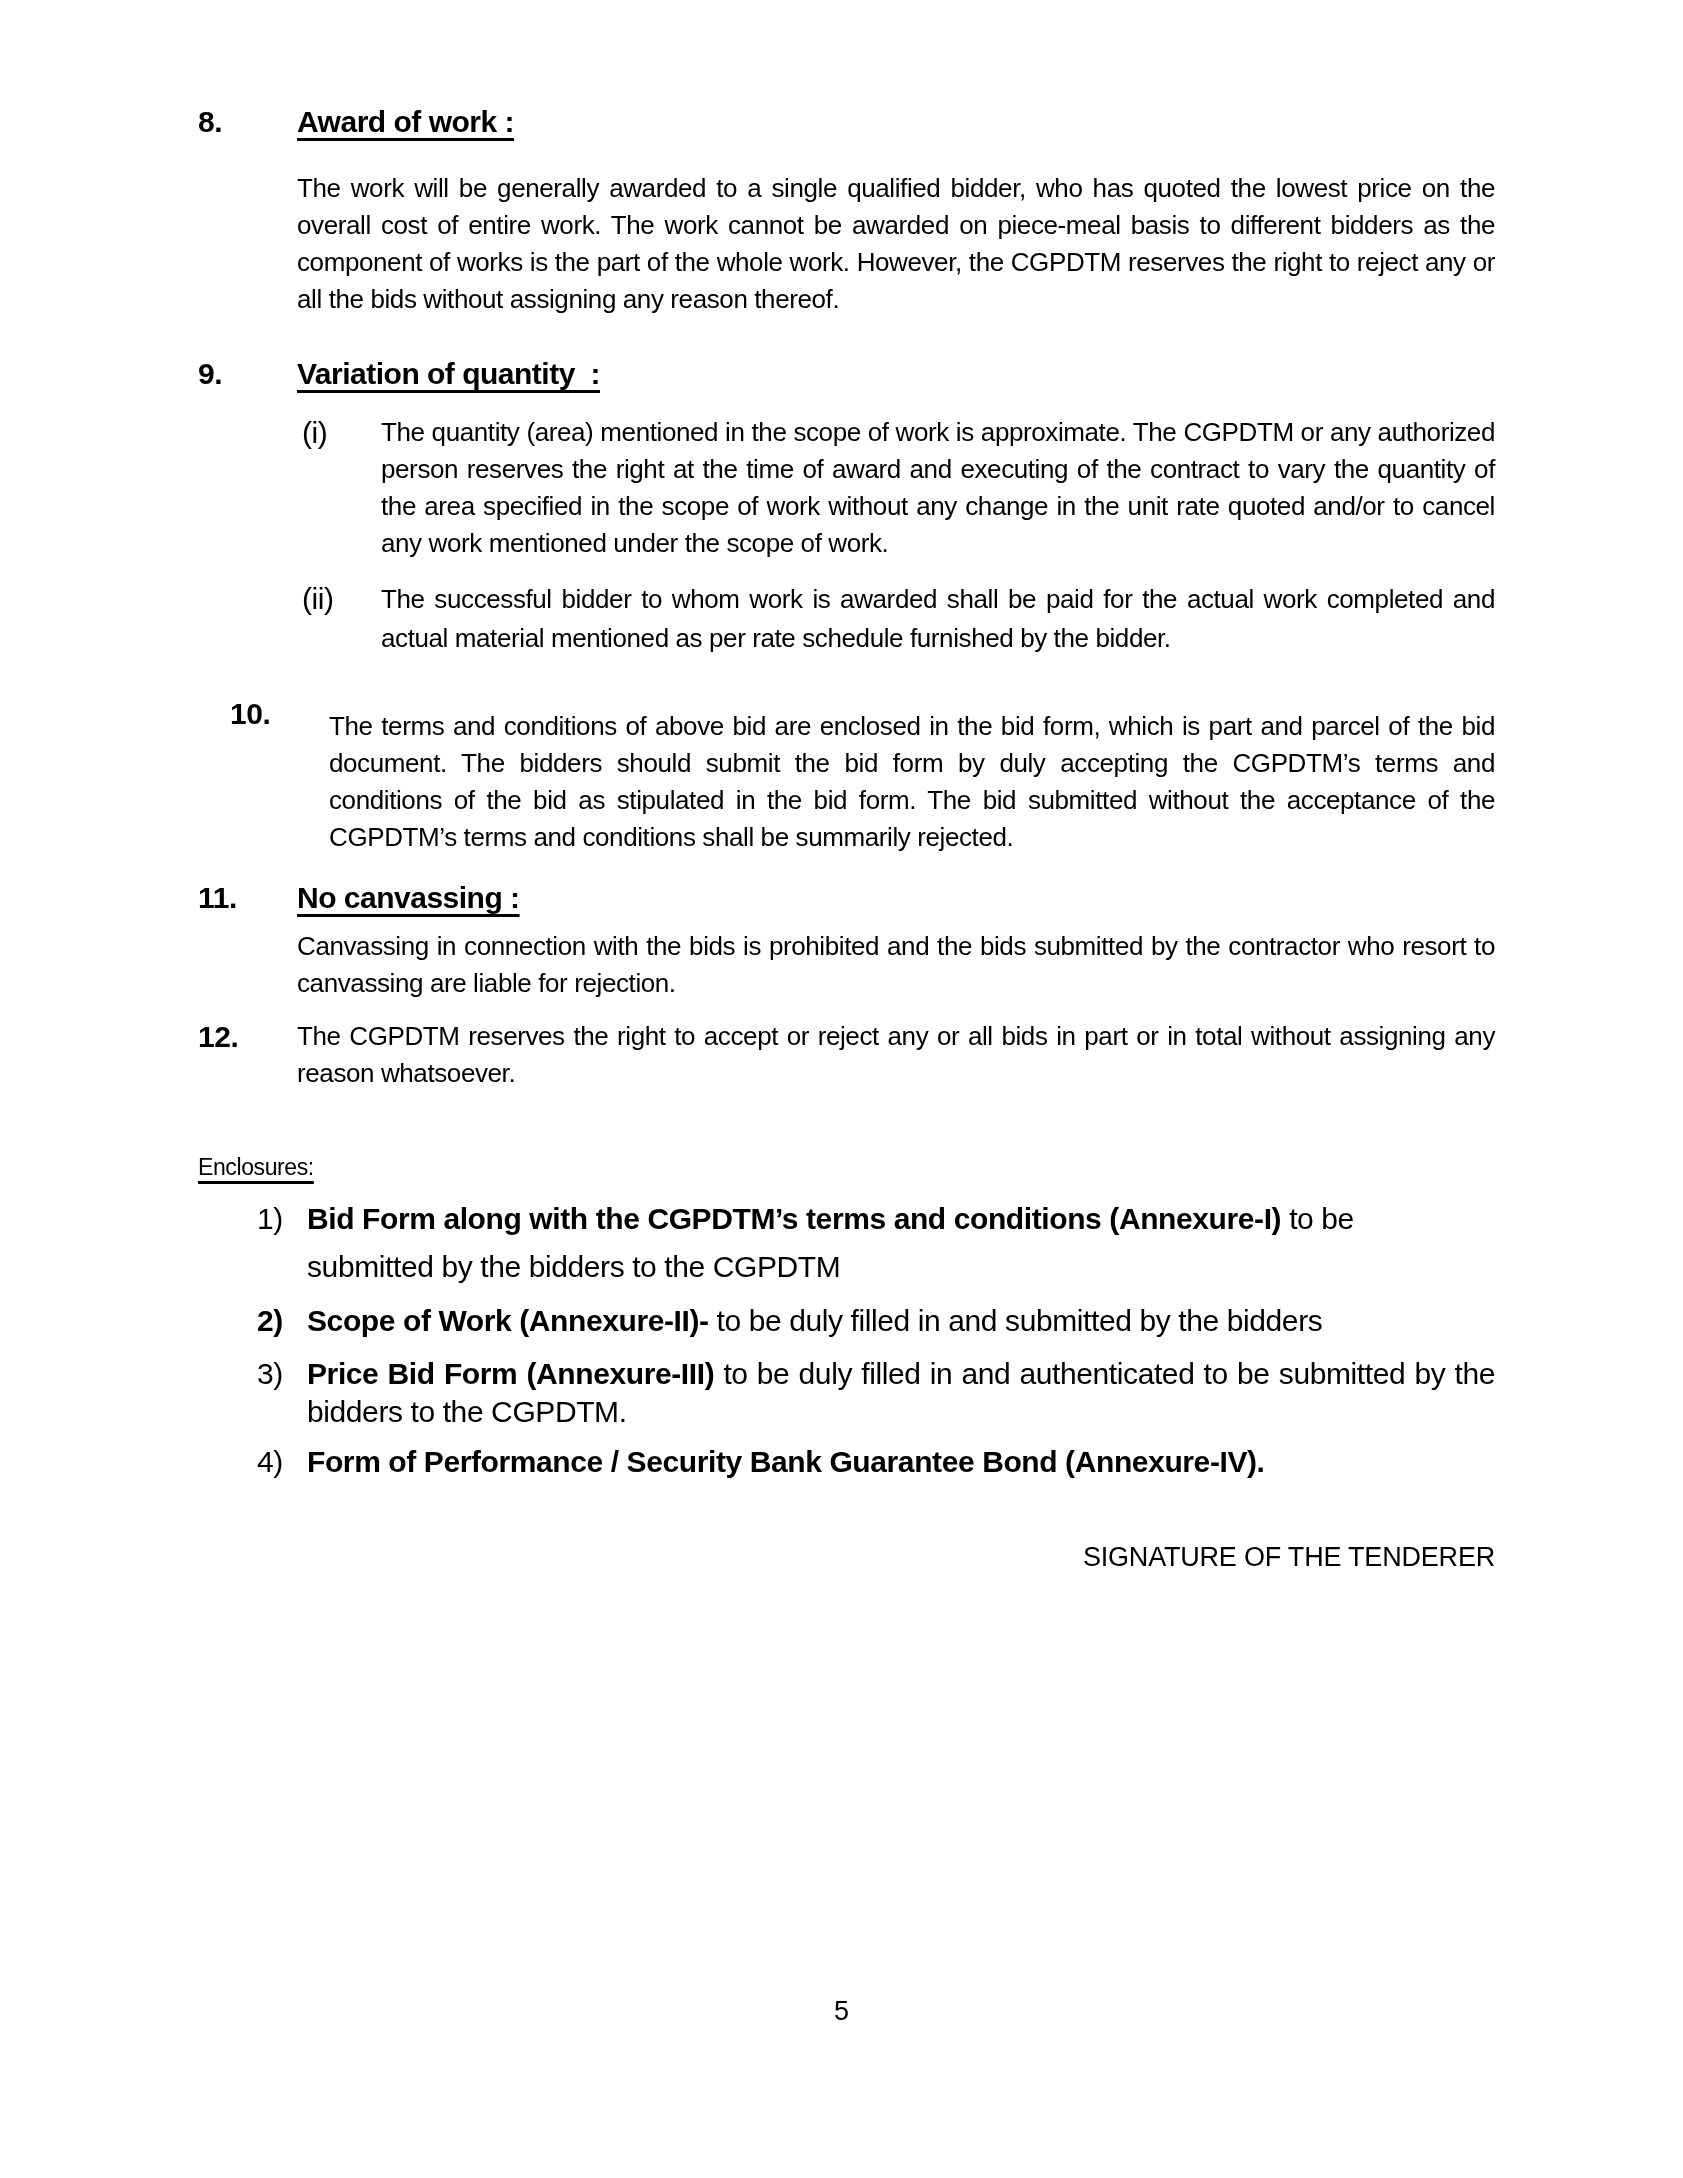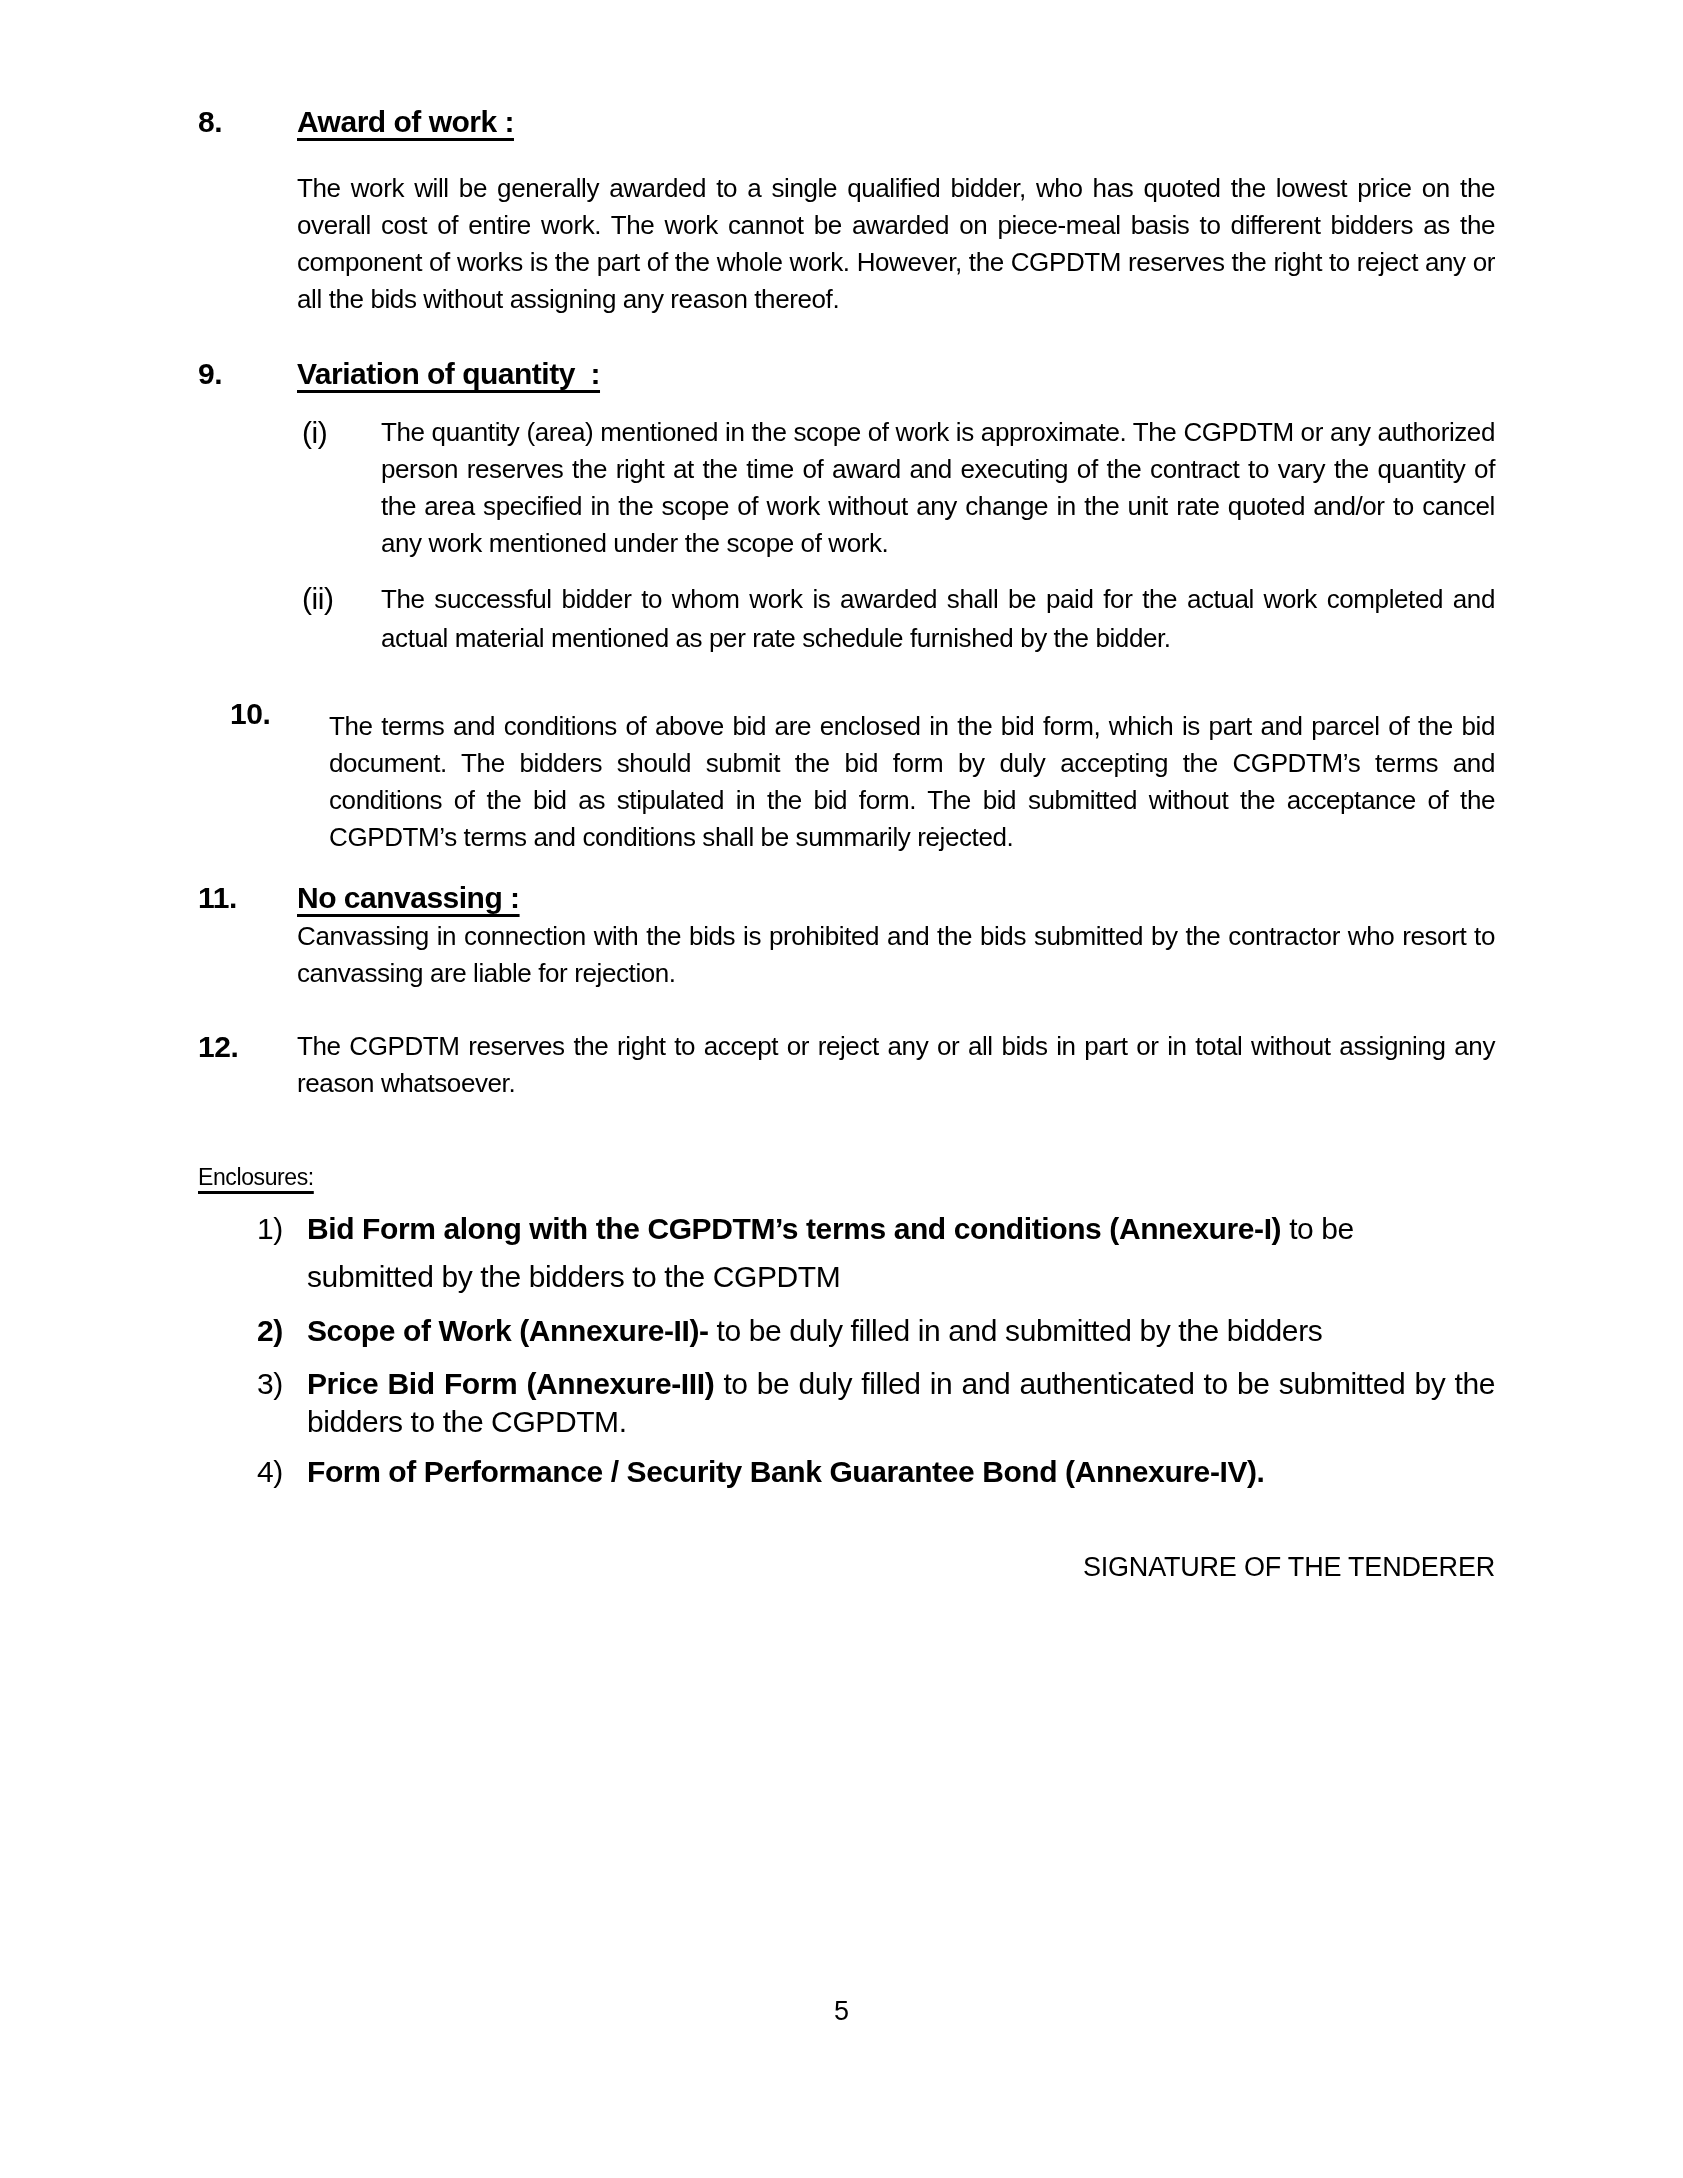--- a/index.html
+++ b/index.html
@@ -65,22 +65,22 @@
 
   
   #p8      { margin-top: 28px; }
   #s9      { margin-top: 36px; }
   #sub-i   { margin-top: 20px; }
   #sub-ii  { margin-top: 18px; }
   #sub-ii .para { line-height: 39px; }
   #s10     { margin-top: 36px; margin-left: 32px; }
   #p10     { margin-top: 14px; }
   #s11     { margin-top: 22px; }
-  #p11     { }
-  #s12     { margin-top: 36px; }
+  #p11     { margin-top: 10px; }
+  #s12     { margin-top: 16px; }
   #s12 .num { line-height: 37px; }
 
   
   #enc { margin-top: 55px; }
   .enc-h {
     font-size: 23px;
     line-height: 40px;
     letter-spacing: -0.4px;
   }
   .enc-item {

